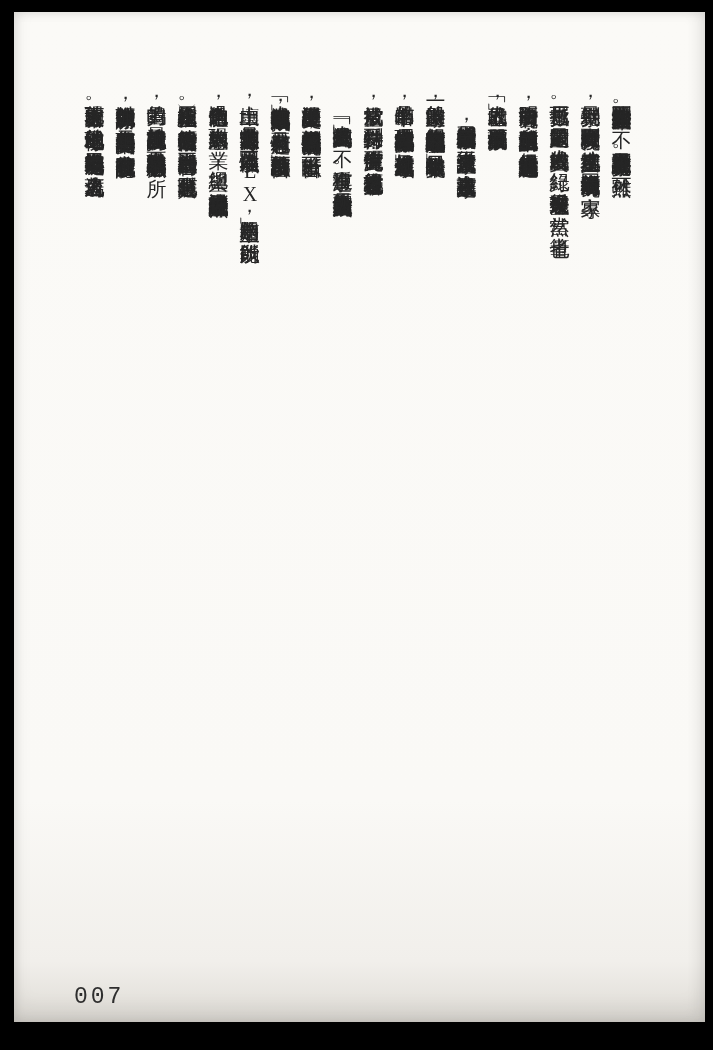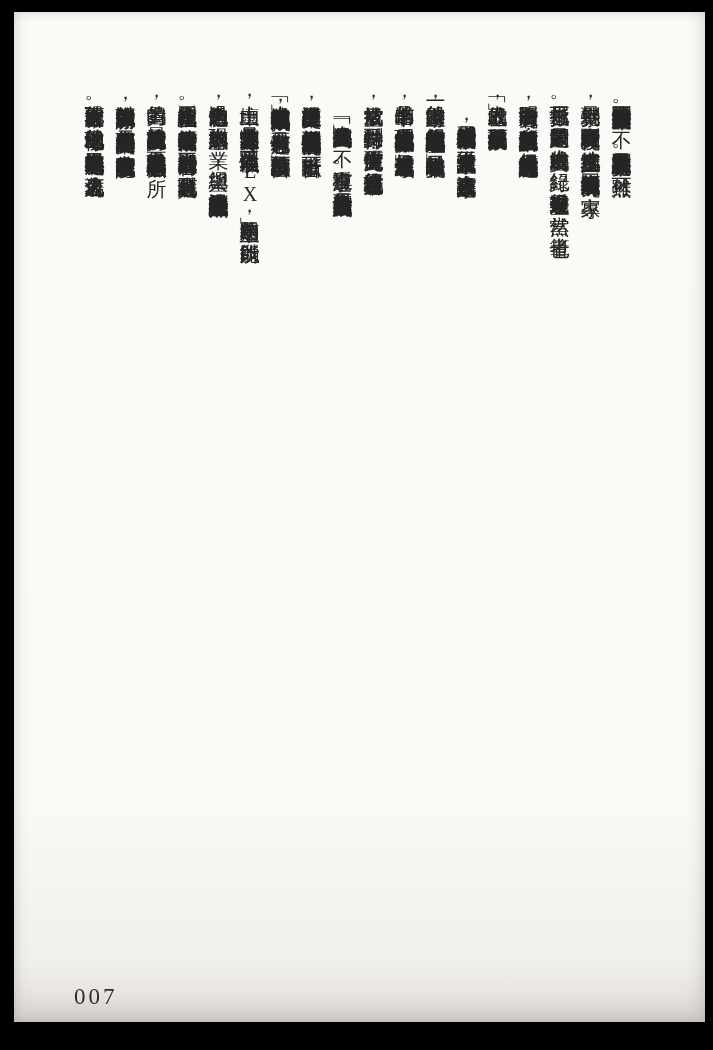--- a/index.html
+++ b/index.html
@@ -41,21 +41,21 @@
     letter-spacing: 0.3px;
     white-space: nowrap;
   }
   .col.indent {
     text-indent: 20px;
   }
   .page-number {
     position: absolute;
     left: 60px;
     top: 972px;
-    font-family: Liberation Serif, serif;
+    font-family: Liberation Mono, monospace;
     font-size: 23px;
     letter-spacing: 3px;
     color: #2e2e2e;
   }
 </style>
 </head>
 <body>
 
 <div class="page">
   <div class="text-block">

